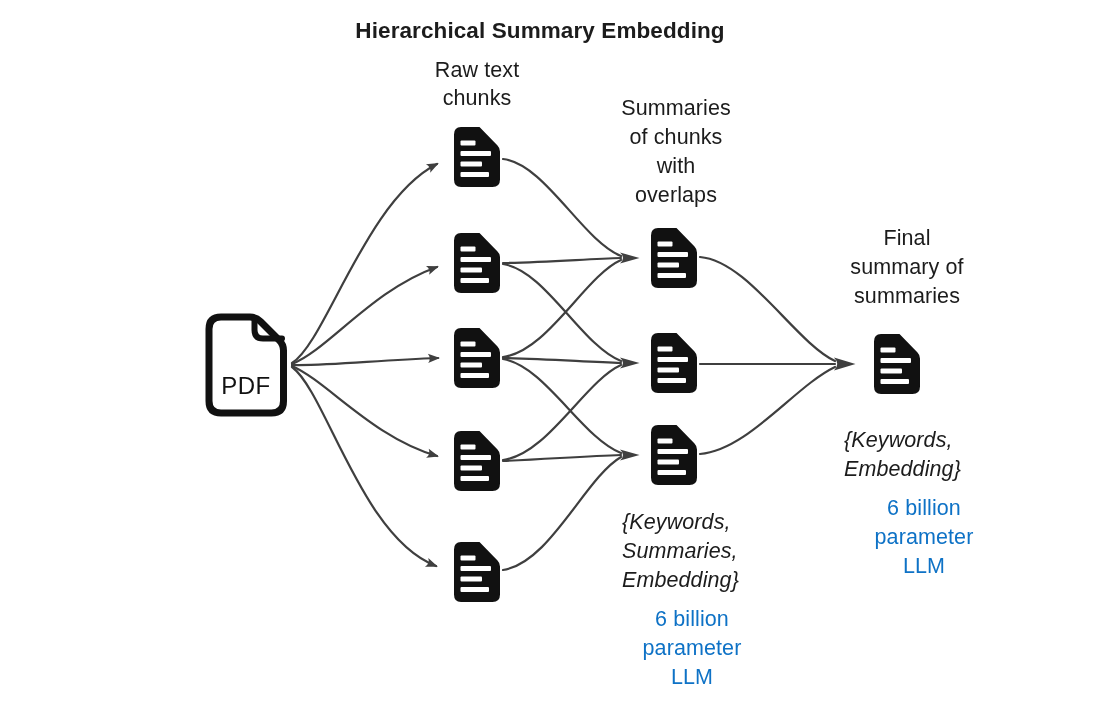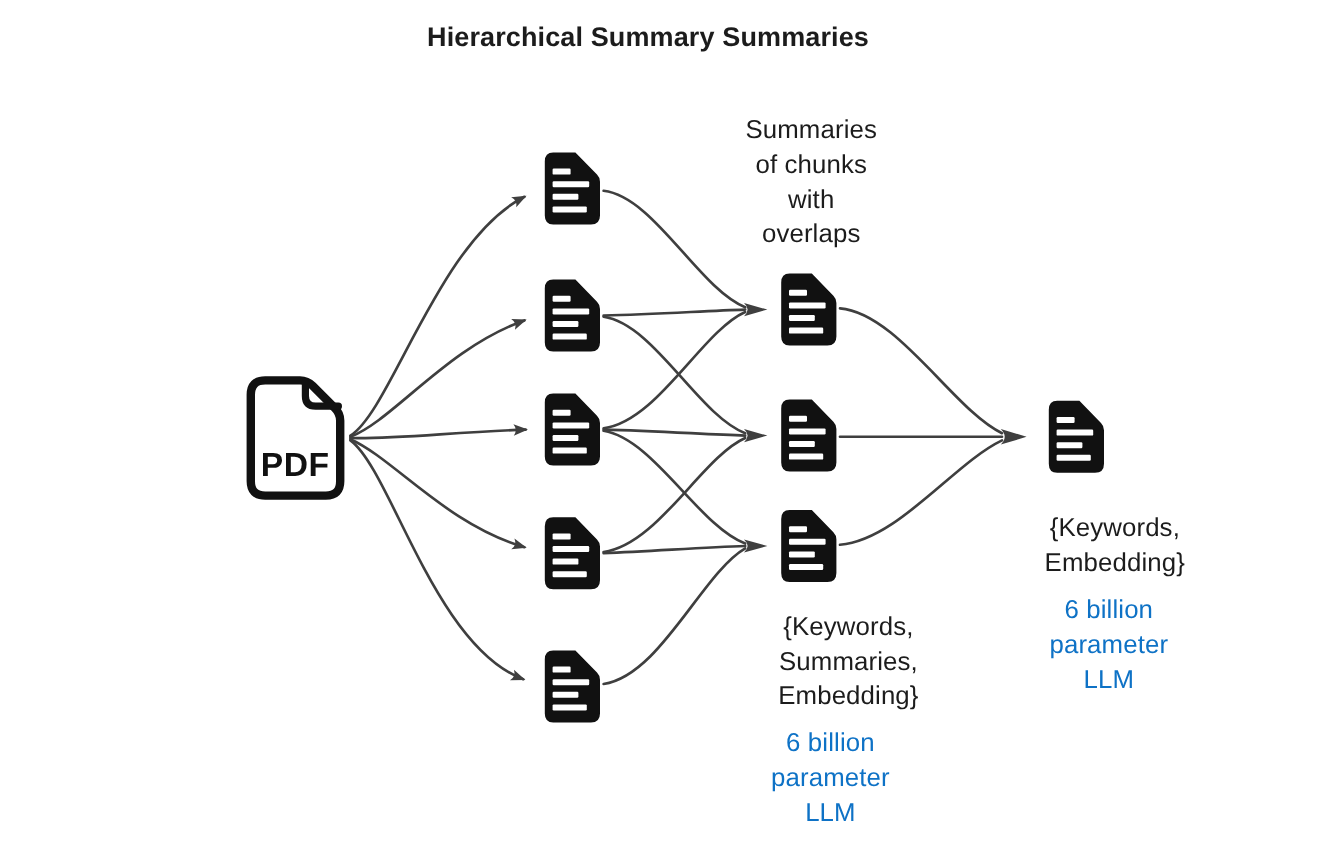--- a/index.html
+++ b/index.html
@@ -9,24 +9,24 @@
     overflow:hidden;
   }
   .layer{position:absolute;left:0;top:0;}
   .label{
     position:absolute;white-space:pre-line;text-align:center;
     font-size:21.5px;line-height:28px;letter-spacing:.1px;
   }
   .lh29{line-height:29px;}
   .title{font-weight:700;font-size:22.5px;line-height:28px;}
   .blue{color:var(--accent-blue,#0e72c6);}
-  .align-left{text-align:center;}
+  .align-left{text-align:left;font-style:italic;}
   .pdf-text{
     position:absolute;left:206px;top:372px;width:80px;text-align:center;
-    font-weight:700;font-size:28px;letter-spacing:.5px;color:var(--icon,#111);
+    font-weight:400;font-size:24px;letter-spacing:.5px;color:var(--icon,#111);
   }
   .edge{stroke:var(--arrow,#3f3f3f);stroke-width:2.2;fill:none;stroke-linecap:round;}
   .ah{fill:var(--arrow,#3f3f3f);stroke:none;}
   .icon-fill{fill:var(--icon,#111);}
   .icon-line{fill:#ffffff;}
   .pdf-outline{fill:#ffffff;stroke:var(--icon,#111);stroke-width:7;stroke-linejoin:round;}
   .pdf-fold{fill:none;stroke:var(--icon,#111);stroke-width:6;stroke-linecap:round;stroke-linejoin:round;}
 </style>
 </head>
 <body>
@@ -90,28 +90,33 @@
     <use href="#doc" x="453" y="430" width="48" height="62"></use>
     <use href="#doc" x="453" y="541" width="48" height="62"></use>
 
     <use href="#doc" x="650" y="227" width="48" height="62"></use>
     <use href="#doc" x="650" y="332" width="48" height="62"></use>
     <use href="#doc" x="650" y="424" width="48" height="62"></use>
 
     <use href="#doc" x="873" y="333" width="48" height="62"></use>
   </svg>
 
-  <div class="label title" style="left:240px;top:17px;width:600px;">Hierarchical Summary Summaries</div>
+  <div class="label title" style="left:240px;top:17px;width:600px;">Hierarchical Summary Embedding</div>
 
+  <div class="label" style="left:377px;top:56px;width:200px;">Raw text
+chunks</div>
 
   <div class="label lh29" style="left:576px;top:94px;width:200px;">Summaries
 of chunks
 with
 overlaps</div>
 
+  <div class="label lh29" style="left:807px;top:224px;width:200px;">Final
+summary of
+summaries</div>
 
   <div class="pdf-text">PDF</div>
 
 
   <div class="label lh29 align-left" style="left:622px;top:508px;width:170px;">{Keywords,
 Summaries,
 Embedding}</div>
 
   <div class="label lh29 blue" style="left:592px;top:605px;width:200px;">6 billion
 parameter

